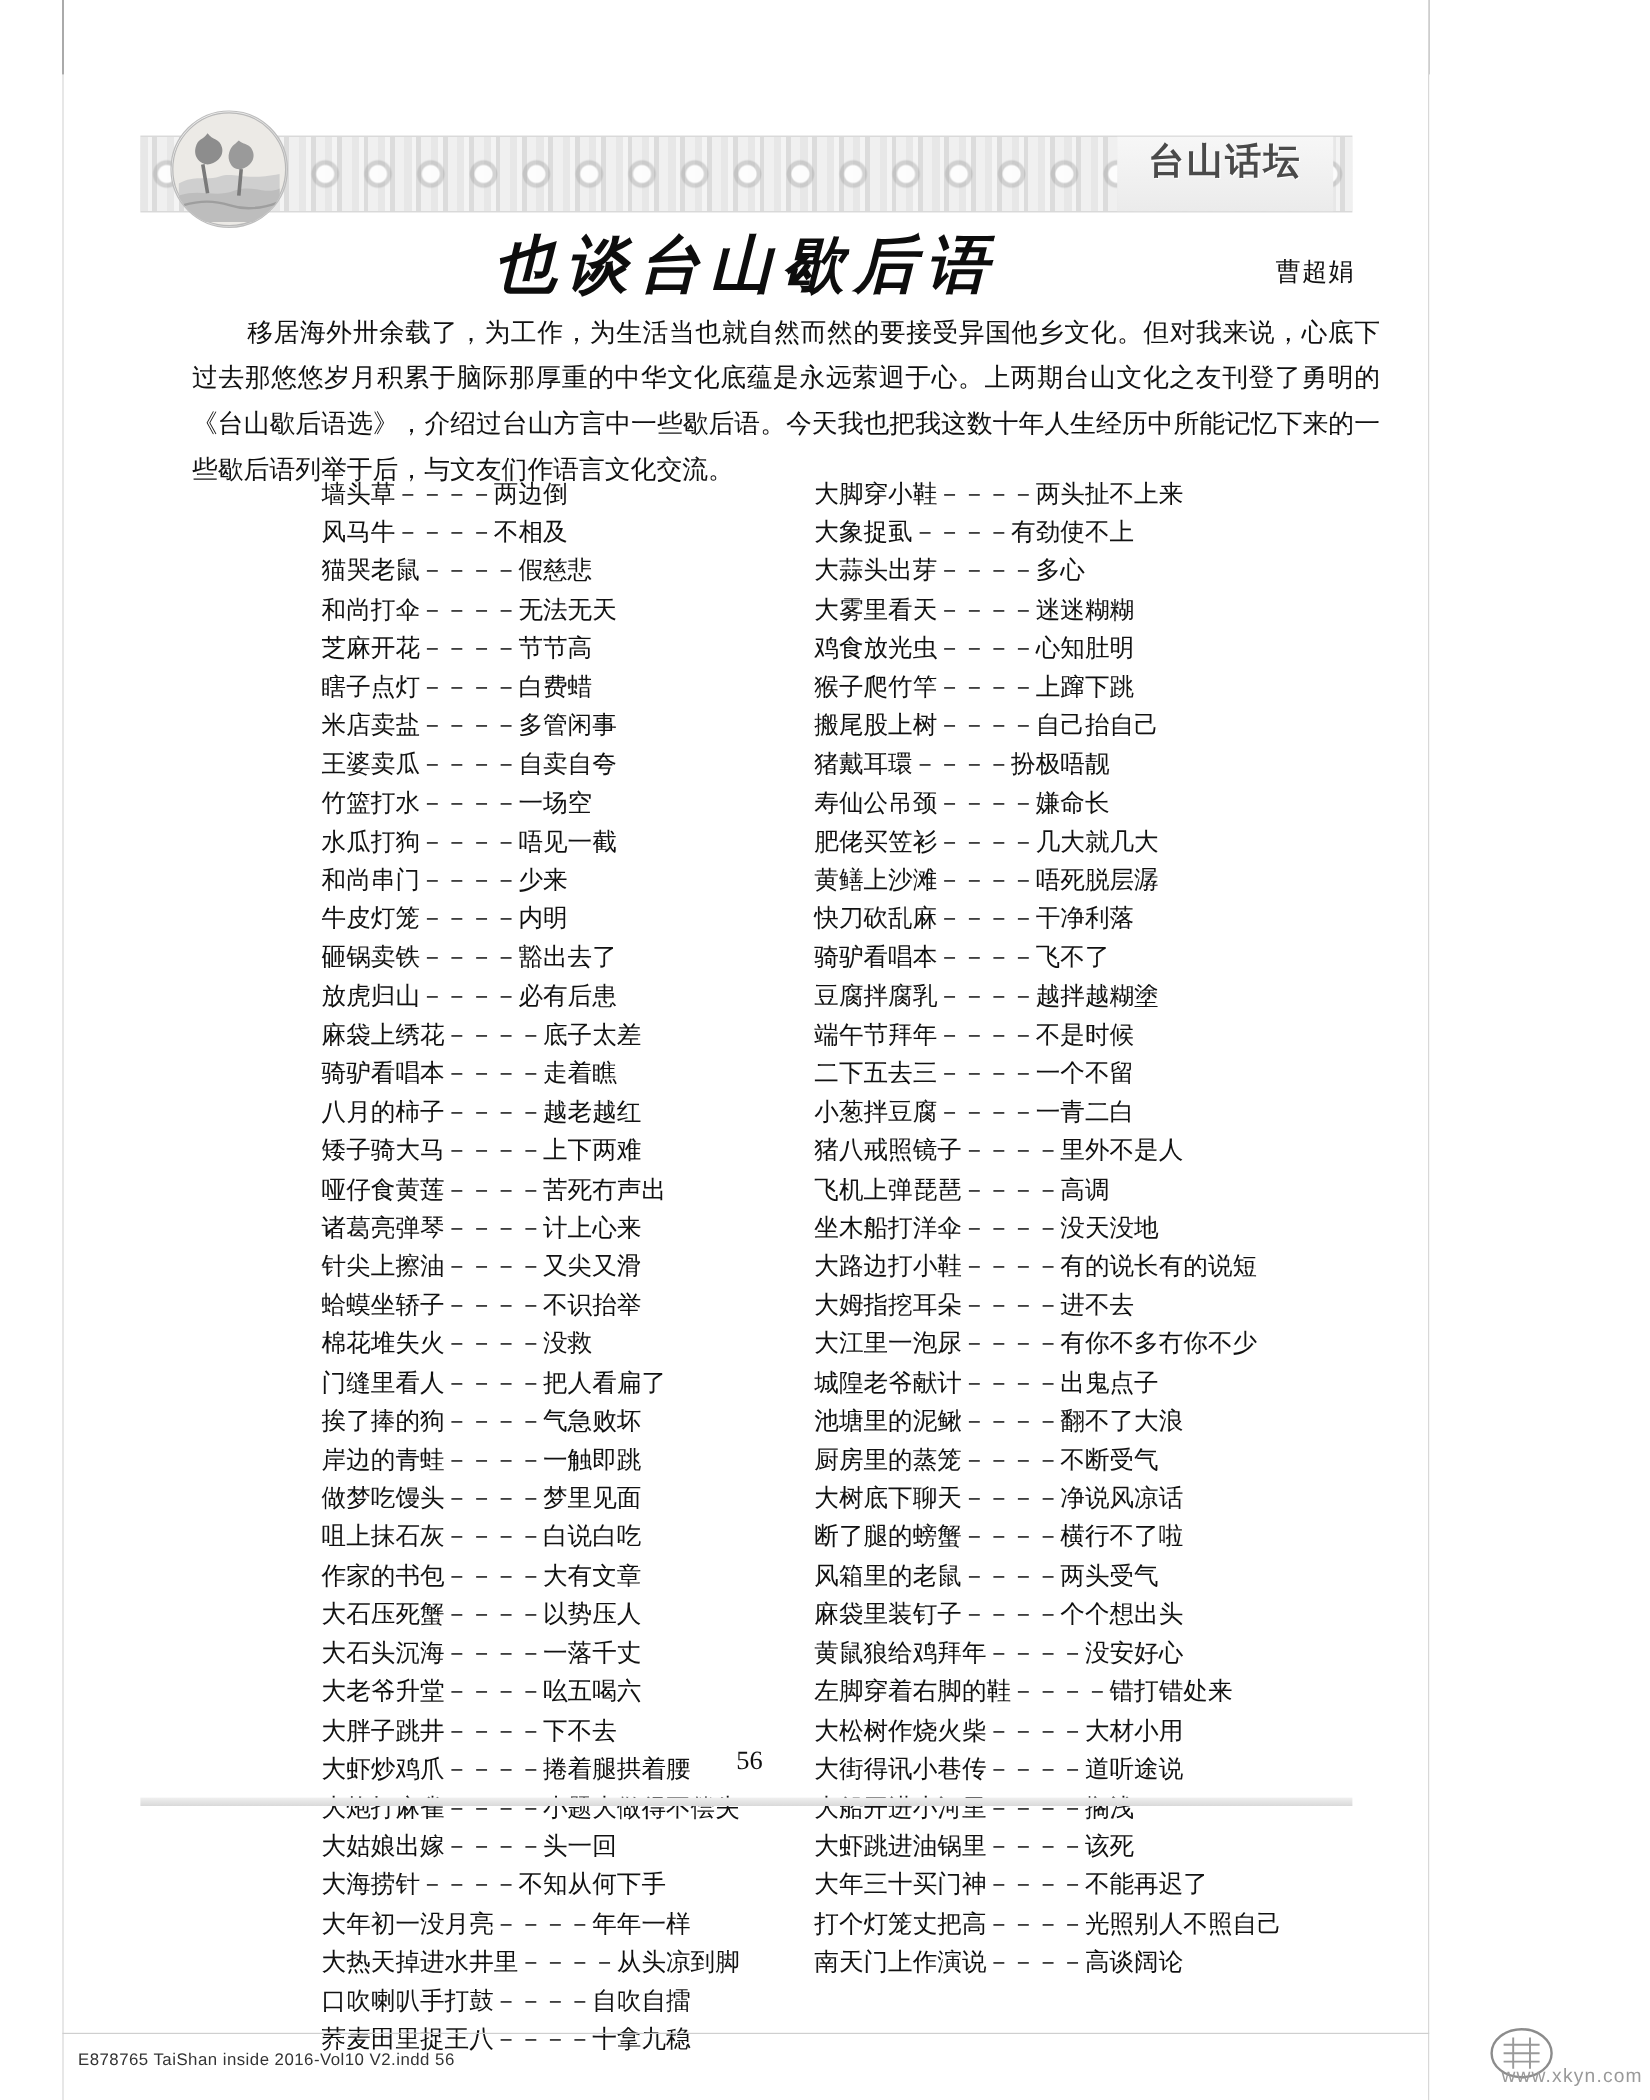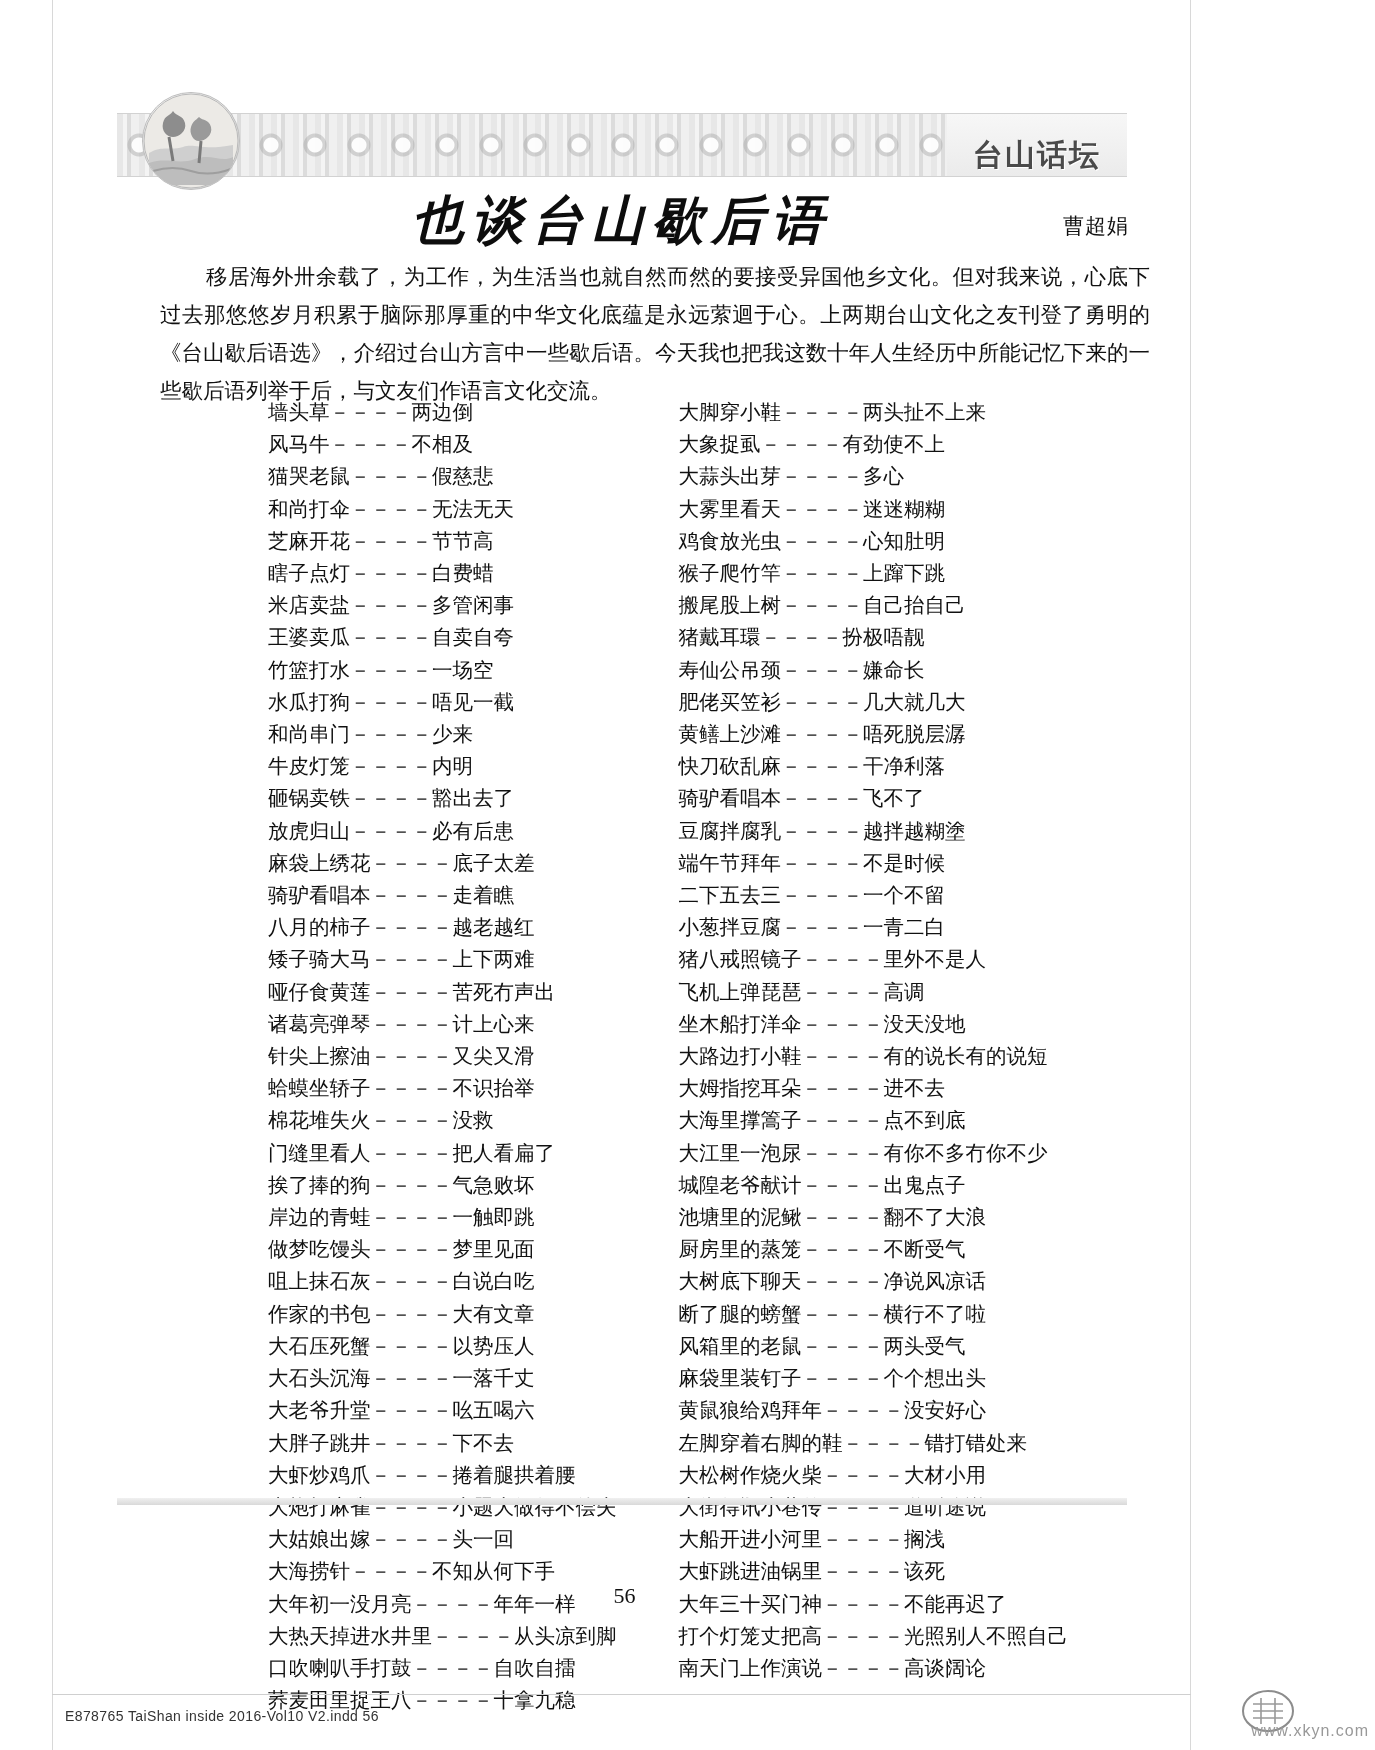--- a/index.html
+++ b/index.html
@@ -67,27 +67,27 @@
     position: absolute;
     inset: 0;
     background-image:
       radial-gradient(circle at 22px 31px, rgba(255,255,255,0.95) 0 7px, rgba(255,255,255,0) 8px),
       radial-gradient(circle at 22px 31px, rgba(150,150,150,0.35) 0 11px, rgba(255,255,255,0) 12px);
     background-size: 44px 62px;
     background-repeat: repeat-x;
   }
   .banner-title-box {
     position: absolute;
-    right: 0;
+    right: 16px;
     top: 0;
     width: 180px;
     height: 62px;
     background: linear-gradient(#f7f7f7, #ebebeb);
     display: flex;
-    align-items: flex-end;
+    align-items: flex-start;
     justify-content: center;
   }
   .banner-title-box span {
     font-family: "DejaVu Sans", sans-serif;
     font-weight: bold;
     font-size: 30px;
     letter-spacing: 2px;
     color: #4a4a4a;
     text-shadow: 1px 1px 0 #ffffff;
   }
@@ -165,21 +165,21 @@
     position: absolute;
     left: 65px;
     top: 1498px;
     width: 1010px;
     height: 7px;
     background: linear-gradient(#f0f0f0, #d9d9d9);
   }
   .page-num {
     position: absolute;
     left: 0;
-    top: 1583px;
+    top: 1454px;
     width: 1145px;
     text-align: center;
     font-size: 22px;
     color: #111;
   }
   .footer-meta {
     position: absolute;
     left: 65px;
     top: 1708px;
     font-family: "Liberation Sans", sans-serif;
@@ -316,21 +316,20 @@
       <span class="entry">骑驴看唱本－－－－飞不了</span>
       <span class="entry">豆腐拌腐乳－－－－越拌越糊塗</span>
       <span class="entry">端午节拜年－－－－不是时候</span>
       <span class="entry">二下五去三－－－－一个不留</span>
       <span class="entry">小葱拌豆腐－－－－一青二白</span>
       <span class="entry">猪八戒照镜子－－－－里外不是人</span>
       <span class="entry">飞机上弹琵琶－－－－高调</span>
       <span class="entry">坐木船打洋伞－－－－没天没地</span>
       <span class="entry">大路边打小鞋－－－－有的说长有的说短</span>
       <span class="entry">大姆指挖耳朵－－－－进不去</span>
-      <span class="entry">大海里撑篙子－－－－点不到底</span>
       <span class="entry">大江里一泡尿－－－－有你不多冇你不少</span>
       <span class="entry">城隍老爷献计－－－－出鬼点子</span>
       <span class="entry">池塘里的泥鳅－－－－翻不了大浪</span>
       <span class="entry">厨房里的蒸笼－－－－不断受气</span>
       <span class="entry">大树底下聊天－－－－净说风凉话</span>
       <span class="entry">断了腿的螃蟹－－－－横行不了啦</span>
       <span class="entry">风箱里的老鼠－－－－两头受气</span>
       <span class="entry">麻袋里装钉子－－－－个个想出头</span>
       <span class="entry">黄鼠狼给鸡拜年－－－－没安好心</span>
       <span class="entry">左脚穿着右脚的鞋－－－－错打错处来</span>

